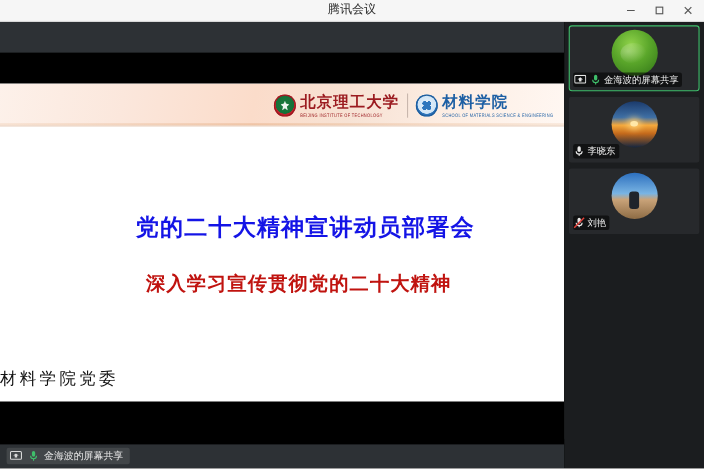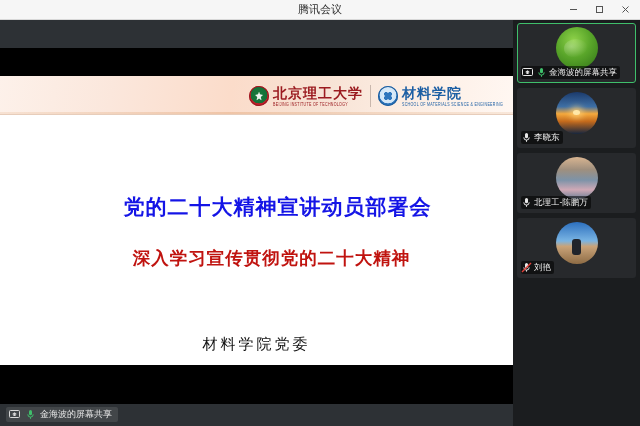--- a/index.html
+++ b/index.html
@@ -220,21 +220,20 @@
     white-space: nowrap;
     margin-left: 15px;
   }
   .slide-sub.l1 { top: 131px; }
   .slide-sub.l2 { top: 160px; }
 
   .slide-foot {
     position: absolute;
     left: 0;
     width: 513px;
-    text-align: center;
     font-family: "DejaVu Serif", "Liberation Serif", serif;
     font-size: 15px;
     letter-spacing: 3px;
     color: #111;
     white-space: nowrap;
   }
   .slide-foot.f1 { top: 220px; }
 
   .slide-pageno {
     position: absolute;
@@ -509,35 +508,20 @@
               <rect x="3" y="1" width="3" height="5.2" rx="1.5" fill="#e8e8e8"></rect>
               <path d="M1.8 5.4 a2.7 2.7 0 0 0 5.4 0" fill="none" stroke="#e8e8e8" stroke-width="1"></path>
               <line x1="4.5" y1="8.1" x2="4.5" y2="9.8" stroke="#e8e8e8" stroke-width="1"></line>
             </svg>
         </span>
         <span class="nm">李晓东</span>
       </div>
     </div>
 
 
-    <div class="tile">
-      <div class="avatar av-lake">
-          <div class="av-inner"></div>
-        </div>
-      <div class="tile-label">
-        <span class="mic">
-          <svg width="9" height="11" viewBox="0 0 9 11">
-              <rect x="3" y="1" width="3" height="5.2" rx="1.5" fill="#e8e8e8"></rect>
-              <path d="M1.8 5.4 a2.7 2.7 0 0 0 5.4 0" fill="none" stroke="#e8e8e8" stroke-width="1"></path>
-              <line x1="4.5" y1="8.1" x2="4.5" y2="9.8" stroke="#e8e8e8" stroke-width="1"></line>
-            </svg>
-        </span>
-        <span class="nm">北理工-陈鹏万</span>
-      </div>
-    </div>
 
     <div class="tile">
       <div class="avatar av-rider">
           <div class="av-inner"></div>
         </div>
       <div class="tile-label">
         <span class="mic">
           <svg width="11" height="11" viewBox="0 0 11 11">
               <rect x="4" y="1" width="3" height="5.2" rx="1.5" fill="#e8e8e8"></rect>
               <path d="M2.8 5.4 a2.7 2.7 0 0 0 5.4 0" fill="none" stroke="#e8e8e8" stroke-width="1"></path>

